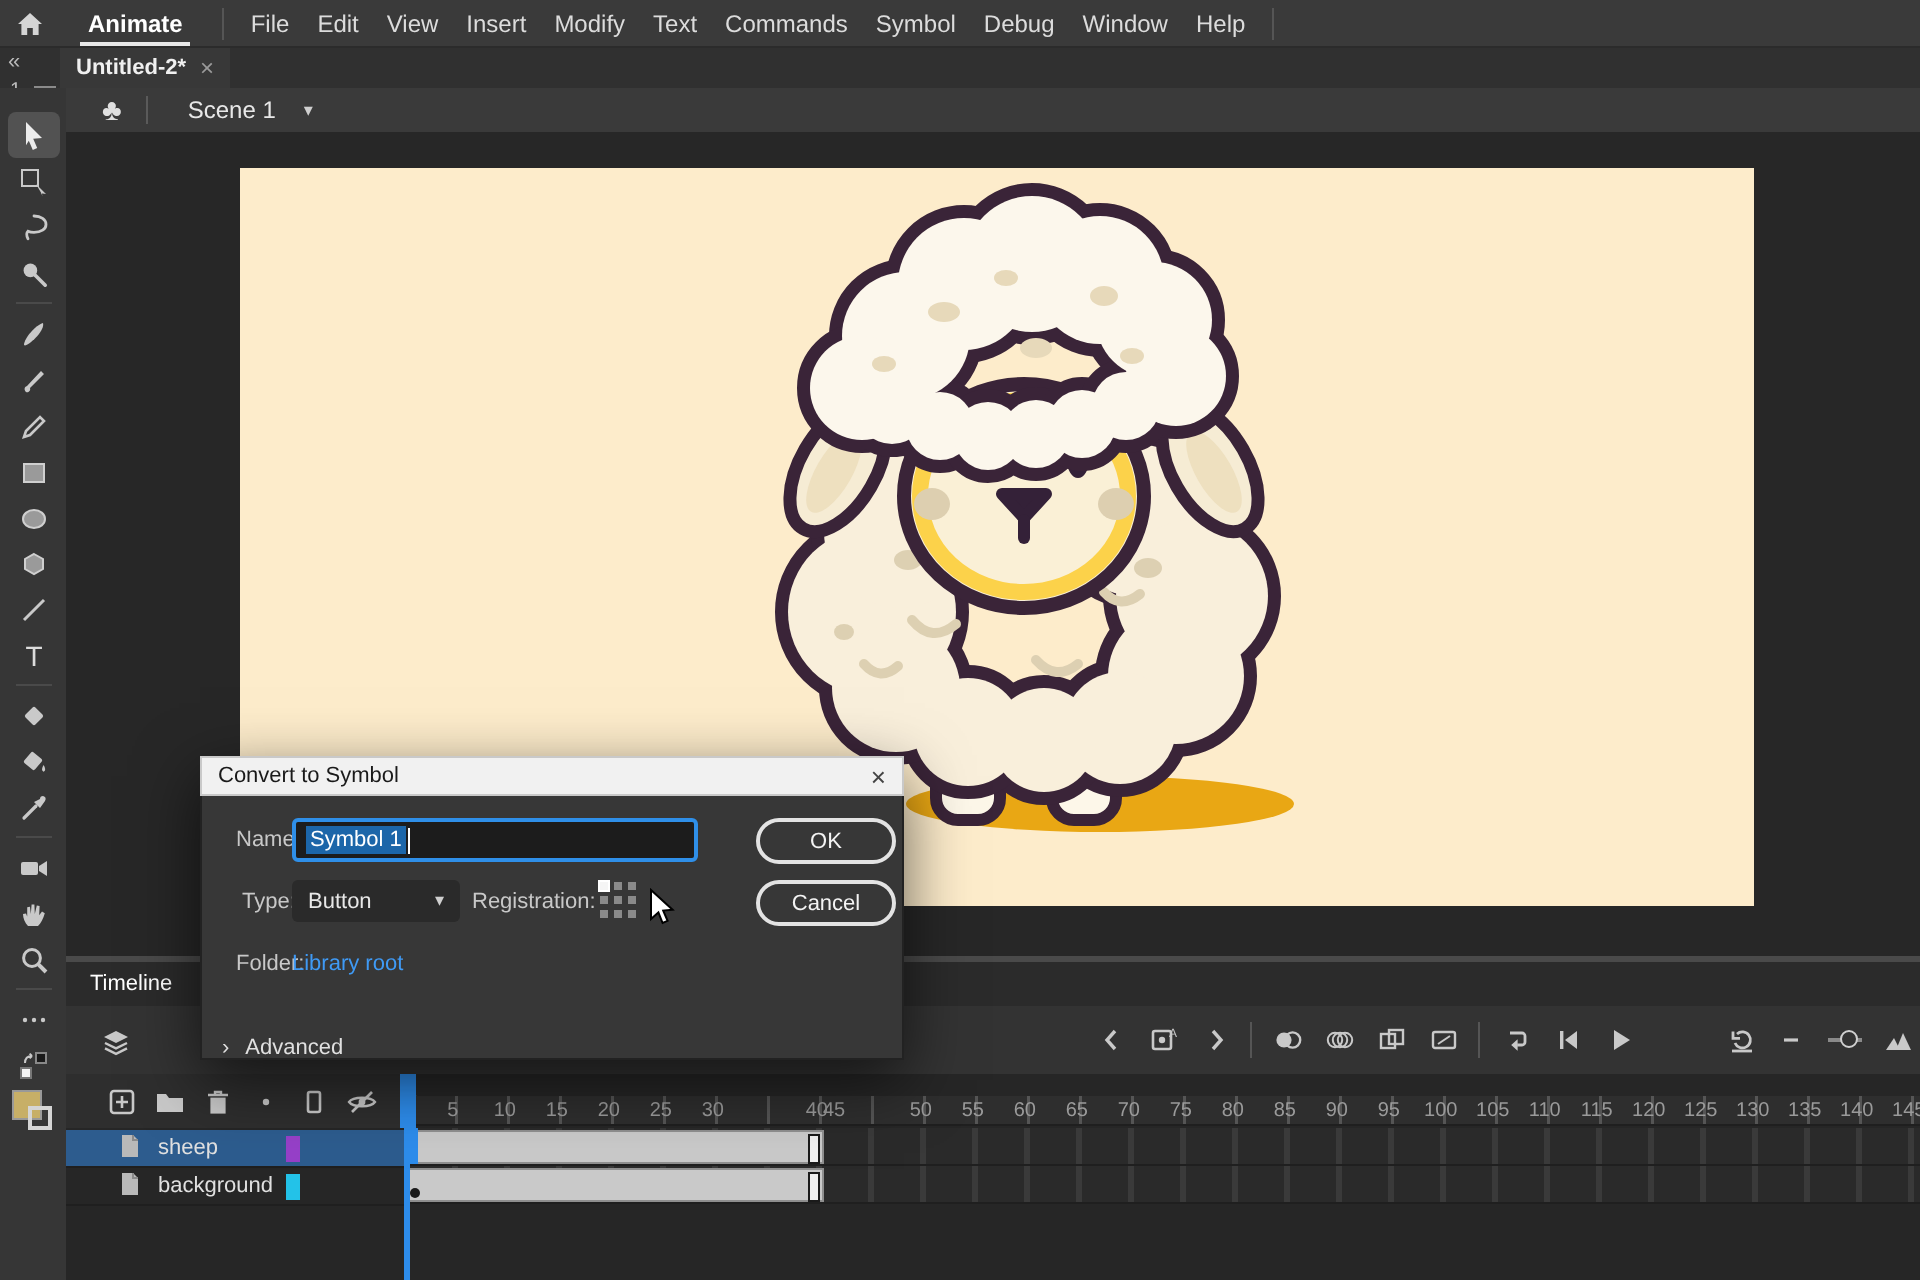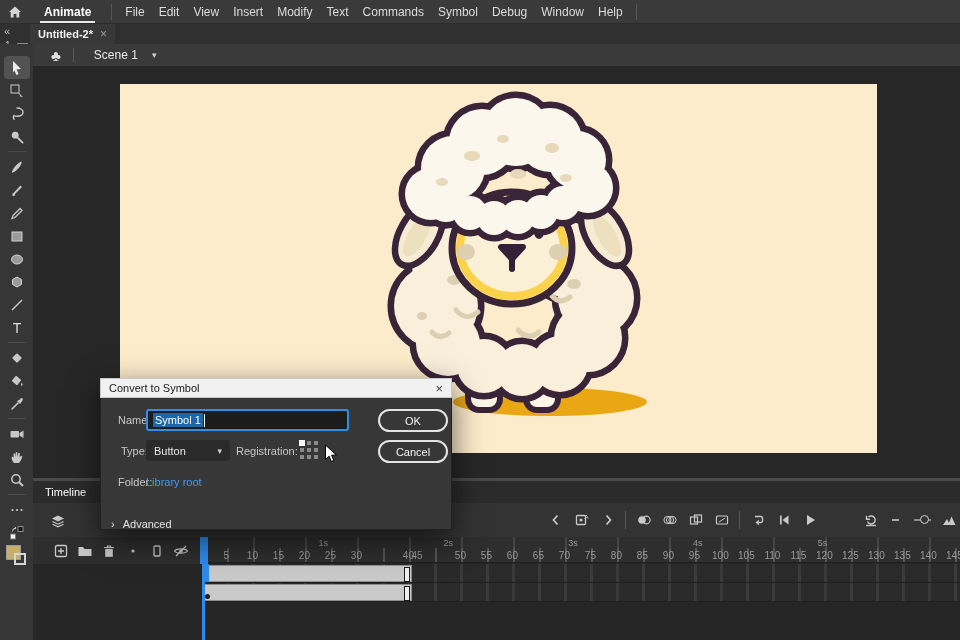--- a/index.html
+++ b/index.html
@@ -541,29 +541,40 @@
               <path d="M3,13 L13,3" stroke="#c9c9c9" stroke-width="1.3"></path>
             </svg>
           </span>
           <span class="lt-icon">
             <svg width="16" height="16" viewBox="0 0 16 16">
               <rect x="4" y="7" width="8" height="6.5" rx="1" fill="#c9c9c9"></rect>
               <path d="M5.5,7 V5.2 A2.5,2.5 0 0 1 10.5,5.2 V7" fill="none" stroke="#c9c9c9" stroke-width="1.3"></path>
             </svg>
           </span>
         </div>
+      <div id="layer-rows">
+          <div class="layer-row selected">
+            <span><svg width="16" height="16" viewBox="0 0 16 16">
+                <path d="M4,2.5 H9.5 L12,5 V13.5 H4 Z" fill="#b9b9b9"></path>
+                <path d="M9.5,2.5 V5 H12" fill="none" stroke="#8a8a8a"></path>
+              </svg></span>
+            <span>sheep</span>
+            <span class="layer-swatch" style="background: rgb(150, 64, 200);"></span>
+          </div>
+          <div class="layer-row">
+            <span><svg width="16" height="16" viewBox="0 0 16 16">
+                <path d="M4,2.5 H9.5 L12,5 V13.5 H4 Z" fill="#b9b9b9"></path>
+                <path d="M9.5,2.5 V5 H12" fill="none" stroke="#8a8a8a"></path>
+              </svg></span>
+            <span>background</span>
+            <span class="layer-swatch" style="background: rgb(35, 194, 232);"></span>
+          </div>
+        </div>
     </div>
     <div id="frames-area">
-      <div id="ruler-seconds">
-          <span style="left: 115.6px;">1s</span>
-          <span style="left: 240.4px;">2s</span>
-          <span style="left: 365.2px;">3s</span>
-          <span style="left: 490px;">4s</span>
-          <span style="left: 614.8px;">5s</span>
-        </div>
       <div id="ruler-numbers">
           <span style="left: 13.4px;">5</span>
           <span style="left: 39.4px;">10</span>
           <span style="left: 65.4px;">15</span>
           <span style="left: 91.4px;">20</span>
           <span style="left: 117.4px;">25</span>
           <span style="left: 143.4px;">30</span>
           <span style="left: 169.4px; margin-top: 39px;">35</span>
           <span style="left: 195.4px;">40</span>
           <span style="left: 204px;">45</span>

